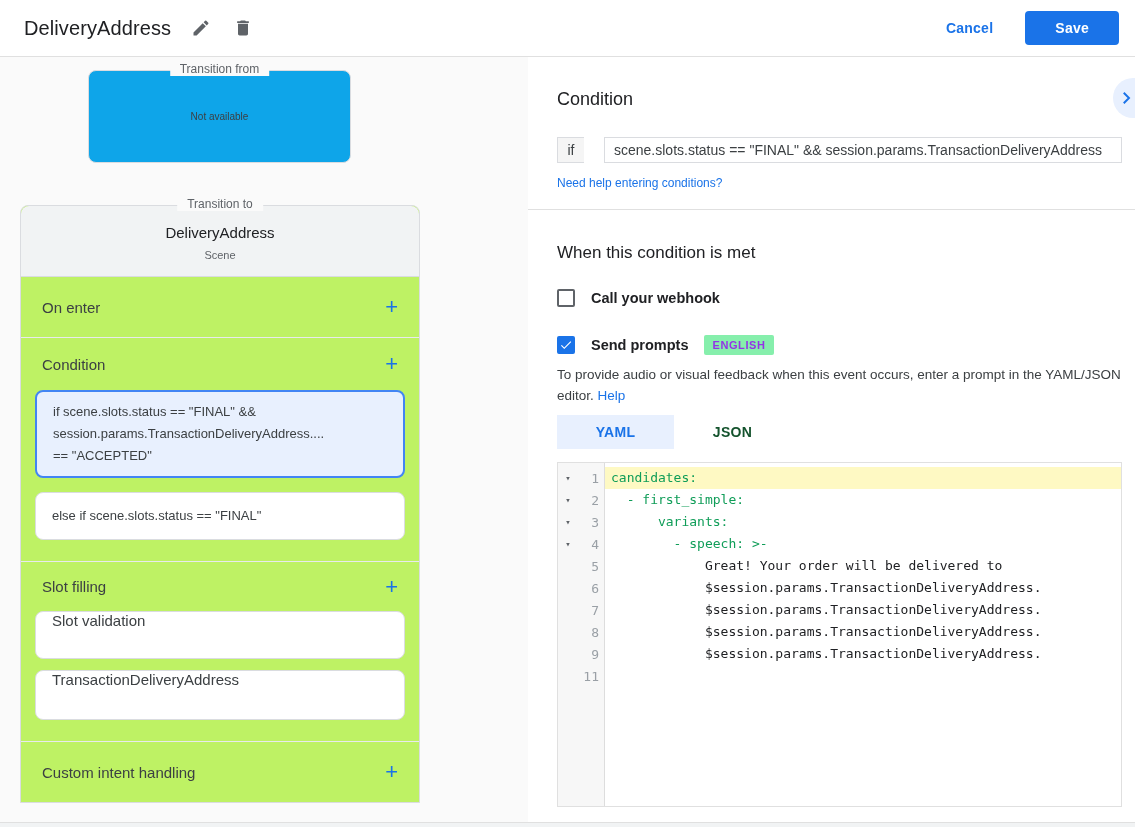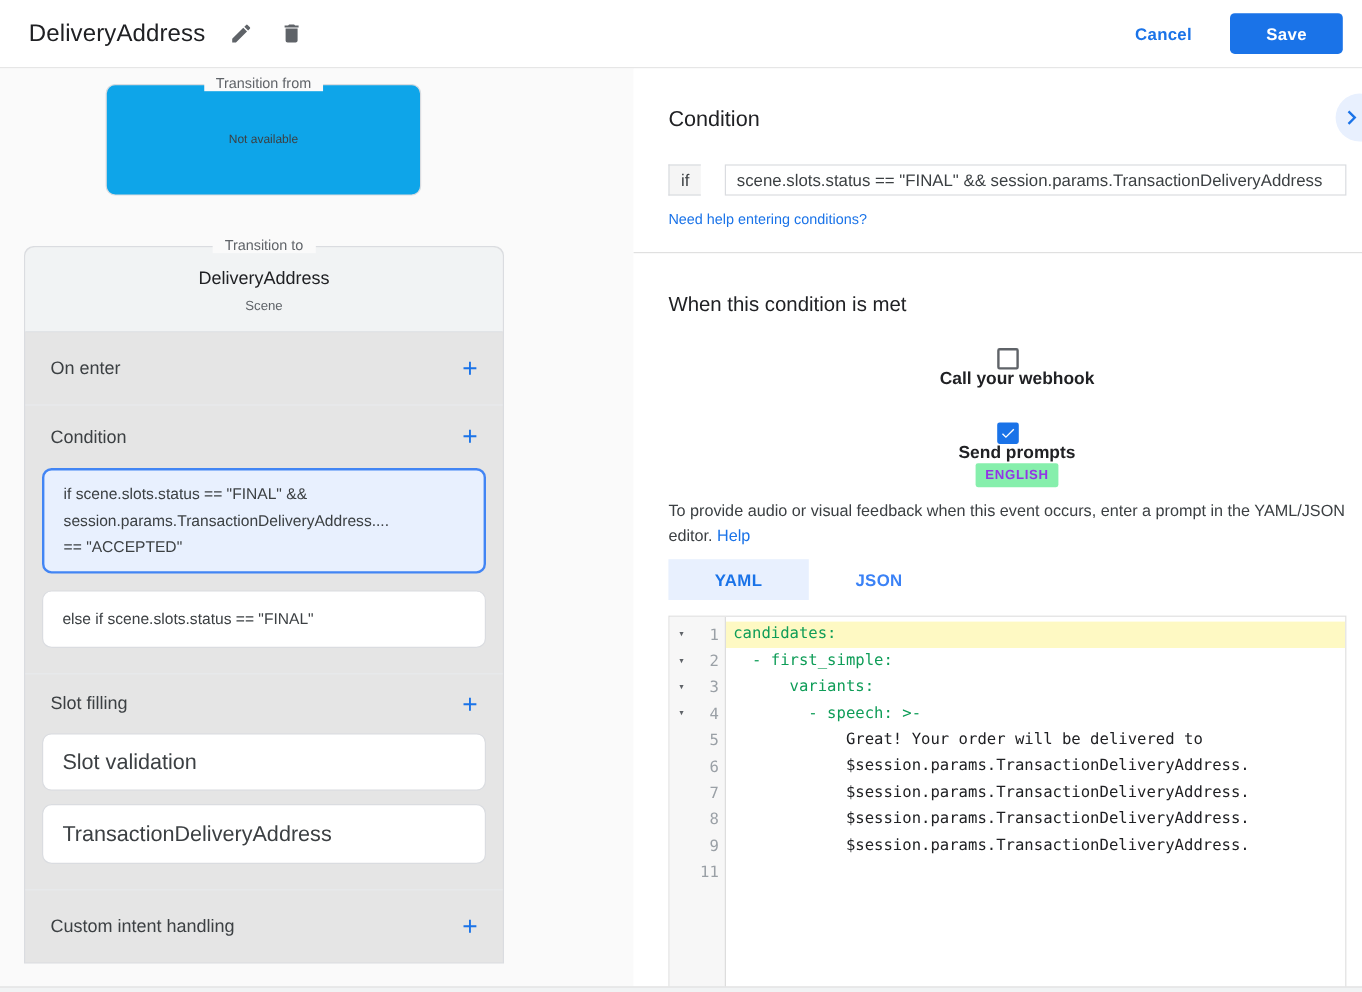--- a/index.html
+++ b/index.html
@@ -32,72 +32,72 @@
   .legend { position:absolute; top:-9px; left:50%; transform:translateX(-50%);
     background:#fafafa; padding:0 10px; font-size:12px; color:#5f6368; white-space:nowrap; }
   .from-box .content { font-size:10px; color:#3c4043; }
   .connector { position:absolute; left:214px; top:157px; width:11px; display:flex;
     flex-direction:column; align-items:center; }
   .connector .dot { width:11px; height:11px; border-radius:50%; background:#80868b; }
   .connector .line { width:2px; height:58px; background:#80868b; }
   .connector .arrow { width:0; height:0; border-left:6px solid transparent;
     border-right:6px solid transparent; border-top:10px solid #80868b; }
 
-  .scene-card { position:relative; margin:42px 0 0 20px; width:400px; background:#e5e5e5;
+  .scene-card { position:relative; margin:42px 0 0 20px; width:400px; background:#bef264;
     border:1px solid #dadce0; border-radius:8px 8px 0 0; }
   .scene-header { background:#f1f3f4; border-bottom:1px solid #dadce0; border-radius:8px 8px 0 0;
     text-align:center; padding:18px 10px 15px; }
   .scene-header .scene-title { font-size:15px; color:#202124; }
   .scene-header .scene-sub { font-size:11px; color:#5f6368; margin-top:8px; }
   .section-row { display:flex; align-items:center; justify-content:space-between;
     height:60px; padding:0 15px 0 21px; }
   .section-label { font-size:15px; color:#3c4043; }
   .plus { color:#1a73e8; font-size:22px; font-weight:400; line-height:1; background:none;
     border:none; cursor:pointer; padding:2px 6px; }
   .sec-divider { border-top:1px solid #e8eaed; }
   .cond-head { height:52px; }
   .cond-card { margin:0 14px 14px; border:2px solid #4285f4; background:#e8f0fe;
     border-radius:8px; padding:9px 16px; font-size:13px; line-height:22px; color:#3c4043; cursor:pointer; }
   .cond-card.plain { border:1px solid #dadce0; background:#fff; padding:12px 16px; }
   .slot-card { margin:0 14px 11px; border:1px solid #dadce0; background:#fff; border-radius:8px;
-    height:48px; display:flex; align-items:center; padding:0 16px; font-size:18px; color:#3c4043; cursor:pointer; }
+    height:48px; display:flex; align-items:flex-start; padding:0 16px; font-size:15px; color:#3c4043; cursor:pointer; }
   .pad-bottom { padding-bottom:7px; }
   .slot-head { height:49px; }
 
   
   .r-heading { font-size:18px; font-weight:400; color:#202124; margin-top:32px; }
   .chevron-fab { position:absolute; top:21px; right:-18px; width:40px; height:40px;
     border-radius:50%; background:#e8f0fe; border:none; cursor:pointer;
     display:flex; align-items:center; justify-content:center; }
   .chevron-fab svg { width:18px; height:18px; stroke:#1a73e8; stroke-width:2.6;
     fill:none; margin-left:-14px; }
   .if-row { display:flex; margin-top:27px; height:26px;gap:20px; }
   .if-prefix { width:27px; background:#f5f5f5; border:1px solid #dadce0; border-right:none;
     display:flex; align-items:center; justify-content:center; font-size:14px; color:#3c4043; }
   .if-input { flex:1; border:1px solid #dadce0; font-size:14px; color:#3c4043;
     padding:0 9px; font-family:"Liberation Sans", sans-serif; outline:none; background:#fff; }
   .help-link { display:inline-block; margin-top:13px; font-size:12px; color:#1a73e8;
     text-decoration:none; cursor:pointer; }
   .hr-full { border-top:1px solid #e0e0e0; margin:18px -13px 0 -29px; }
   .when-heading { font-size:17px; font-weight:400; color:#202124; margin-top:33px; }
-  .check-row { display:flex; align-items:center; margin-top:26px;flex-direction:column; }
+  .check-row { display:flex; align-items:center; margin-top:26px; }
   .checkbox { width:18px; height:18px; border:2px solid #5f6368; border-radius:2px;
     background:#fff; flex:none; cursor:pointer; }
   .checkbox.checked { border-color:#1a73e8; background:#1a73e8; display:flex;
     align-items:center; justify-content:center; }
   .checkbox.checked svg { width:14px; height:14px; fill:#fff; }
   .check-label { font-size:14.5px; font-weight:700; color:#202124; margin-left:16px; }
   .lang-badge { margin-left:16px; background:#86efac; color:#9334e6; font-size:11px;
     font-weight:700; letter-spacing:.6px; padding:4px 8px; border-radius:2px; }
   .helper { margin-top:9px; font-size:13.5px; color:#3c4043; line-height:21px; max-width:566px; }
   .helper a { color:#1a73e8; text-decoration:none; cursor:pointer; }
 
   .tabs { display:flex; margin-top:9px; }
   .tab { width:117px; height:34px; display:flex; align-items:center; justify-content:center;
-    font-size:14px; font-weight:700; letter-spacing:.3px; color:#3b82f6; cursor:pointer; }
+    font-size:14px; font-weight:700; letter-spacing:.3px; color:#14532d; cursor:pointer; }
   .tab.active { background:#e8f0fe; color:#1a73e8; }
 
   
   .editor { position:relative; margin-top:13px; border:1px solid #e0e0e0;
     height:345px; background:#fff; overflow:hidden;
     font-family:"DejaVu Sans Mono", monospace; font-size:13px; }
   .gutter-bg { position:absolute; left:0; top:0; bottom:0; width:47px; background:#f7f7f7;
     border-right:1px solid #ddd; }
   .cm-lines { position:relative; padding-top:4px; }
   .cm-row { display:flex; height:22px; align-items:center; }

